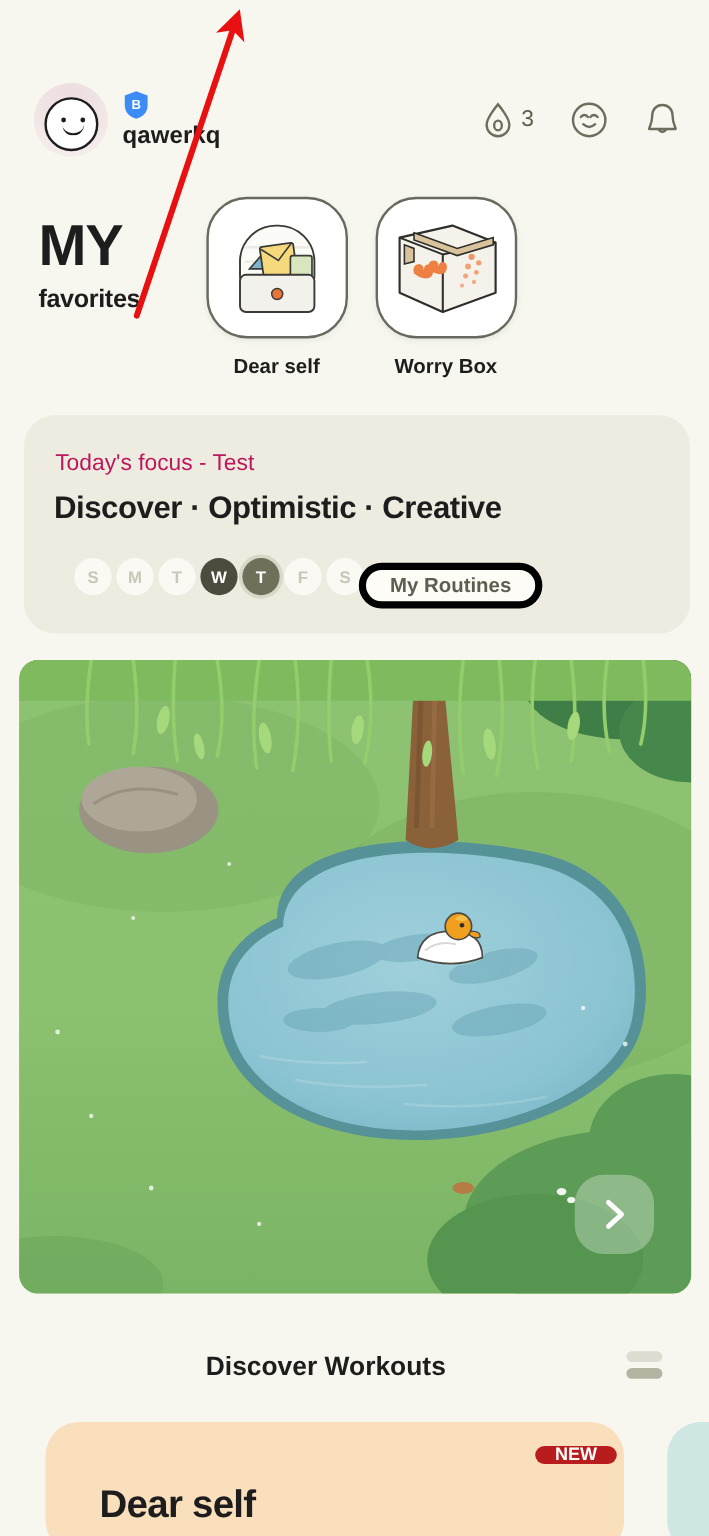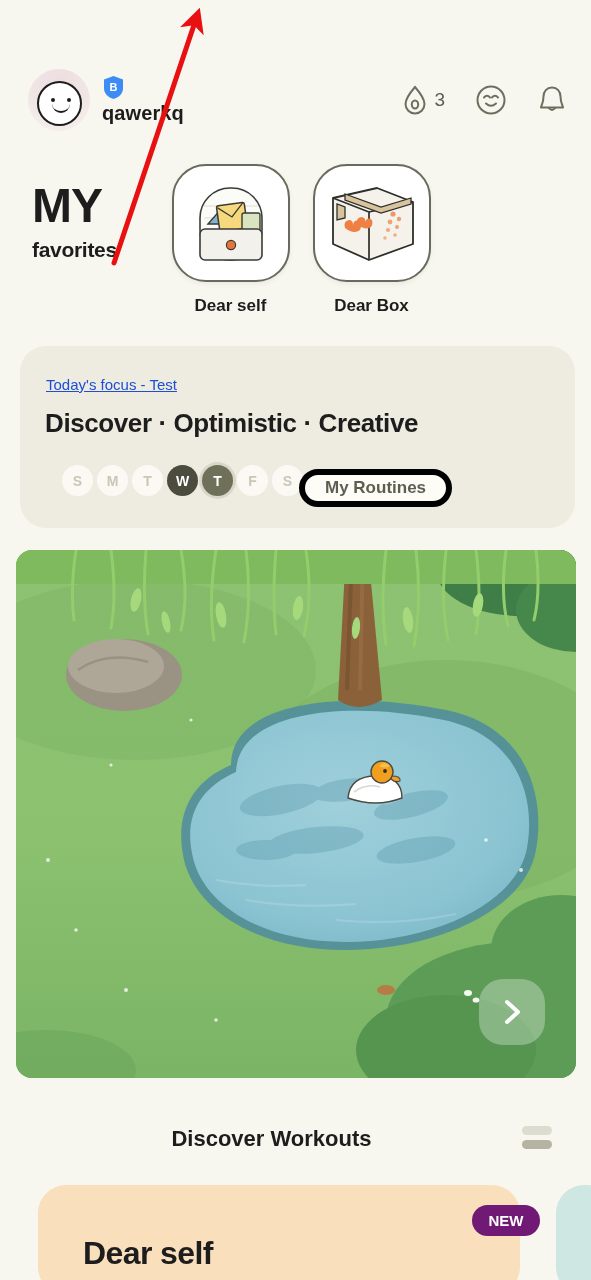--- a/index.html
+++ b/index.html
@@ -69,21 +69,21 @@
     box-shadow:0 2px 5px rgba(0,0,0,.06);
   }
   .fav-tile svg { position:absolute; left:0; top:0; }
   .fav-label { margin-top:14px; font-size:17px; font-weight:600; color:#1d1d1d; white-space:nowrap; }
 
   
   .focus-card {
     position:absolute; left:20px; top:346px; width:555px; height:182px;
     background:#eeece0; border-radius:26px;
   }
-  .focus-sub { position:absolute; left:26px; top:30px; font-size:15px; color:#1d4ed8;text-decoration:underline; }
+  .focus-sub { position:absolute; left:26px; top:30px; font-size:19px; color:#be185d; }
   .focus-main {
     position:absolute; left:25px; top:62px; font-size:26px; font-weight:800;
     color:#1d1d1d; letter-spacing:-.4px;
   }
   .days { position:absolute; left:42px; top:119px; display:flex; gap:4px; align-items:center; }
   .day {
     width:31px; height:31px; border-radius:50%; display:flex; align-items:center;
     justify-content:center; font-size:14px; font-weight:600;
     background:#faf9f3; color:#c9c7b8;
   }
@@ -123,22 +123,22 @@
   .wk-card {
     position:absolute; top:1185px; border-radius:28px;
   }
   .wk-peach { left:38px; width:482px; height:110px; background:#f9dfbc; }
   .wk-teal { left:556px; width:60px; height:110px; background:#cfe7e3; }
   .wk-title {
     position:absolute; left:45px; top:50px; font-size:32px; font-weight:800;
     color:#1d1d1d; letter-spacing:-.6px;
   }
   .new-badge {
-    position:absolute; left:434px; top:20px; width:68px; height:31px;
-    background:#701a75; border-radius:16px; display:flex; align-items:center;
+    position:absolute; left:408px; top:20px; width:68px; height:15px;
+    background:#b91c1c; border-radius:16px; display:flex; align-items:center;
     justify-content:center; color:#fff; font-size:15px; font-weight:700;
   }
 
   
   .annotation { position:absolute; left:0; top:0; width:591px; height:1280px; pointer-events:none; }
 </style>
 </head>
 <body>
 
 <div class="header">
@@ -224,21 +224,21 @@
           <path d="M42 58 q-1 -7 5 -7 q4 1 3 5 q2 -5 6 -3 q3 3 0 8 q-6 4 -14 -3 z" fill="#ef8043"></path>
           <circle cx="78" cy="48" r="2.6" fill="#ef8043" opacity=".8"></circle>
           <circle cx="84" cy="53" r="2.2" fill="#ef8043" opacity=".75"></circle>
           <circle cx="75" cy="56" r="2.4" fill="#ef8043" opacity=".7"></circle>
           <circle cx="82" cy="61" r="2" fill="#ef8043" opacity=".7"></circle>
           <circle cx="73" cy="64" r="2.1" fill="#ef8043" opacity=".65"></circle>
           <circle cx="80" cy="69" r="1.8" fill="#ef8043" opacity=".6"></circle>
           <circle cx="70" cy="72" r="1.8" fill="#ef8043" opacity=".55"></circle>
         </svg>
       </div>
-      <div class="fav-label">Dear Box</div>
+      <div class="fav-label">Worry Box</div>
     </div>
 
   </div>
 </div>
 
 <div class="focus-card">
   <div class="focus-sub">Today's focus - Test</div>
   <div class="focus-main">Discover · Optimistic · Creative</div>
   <div class="days">
     <div class="day">S</div>

